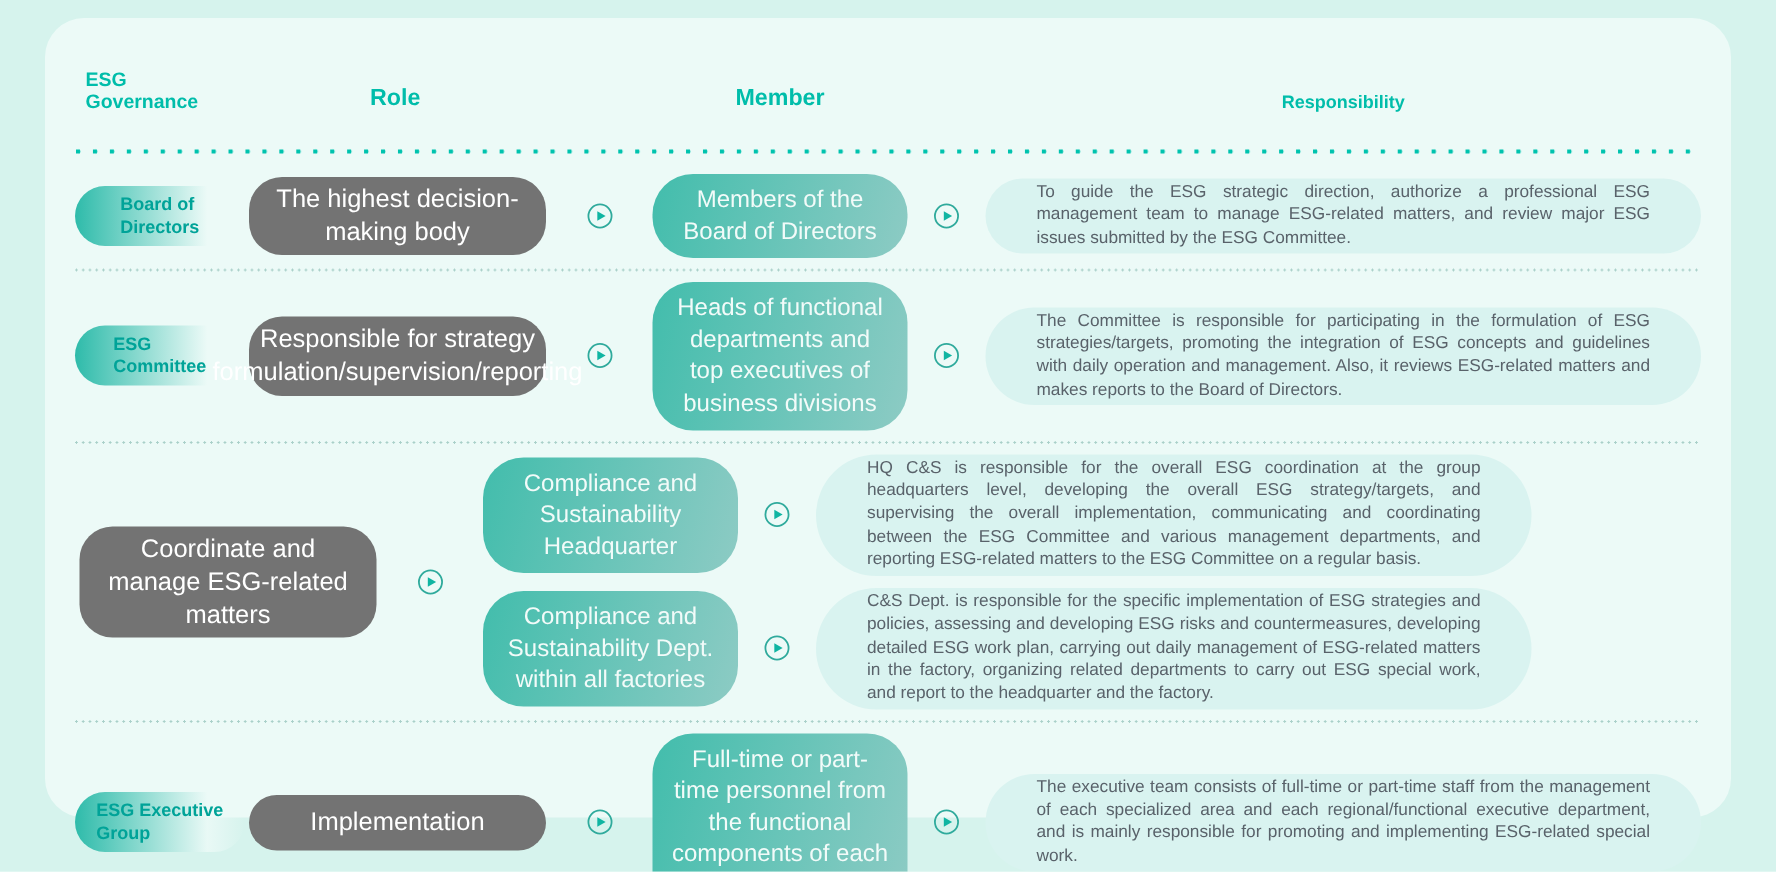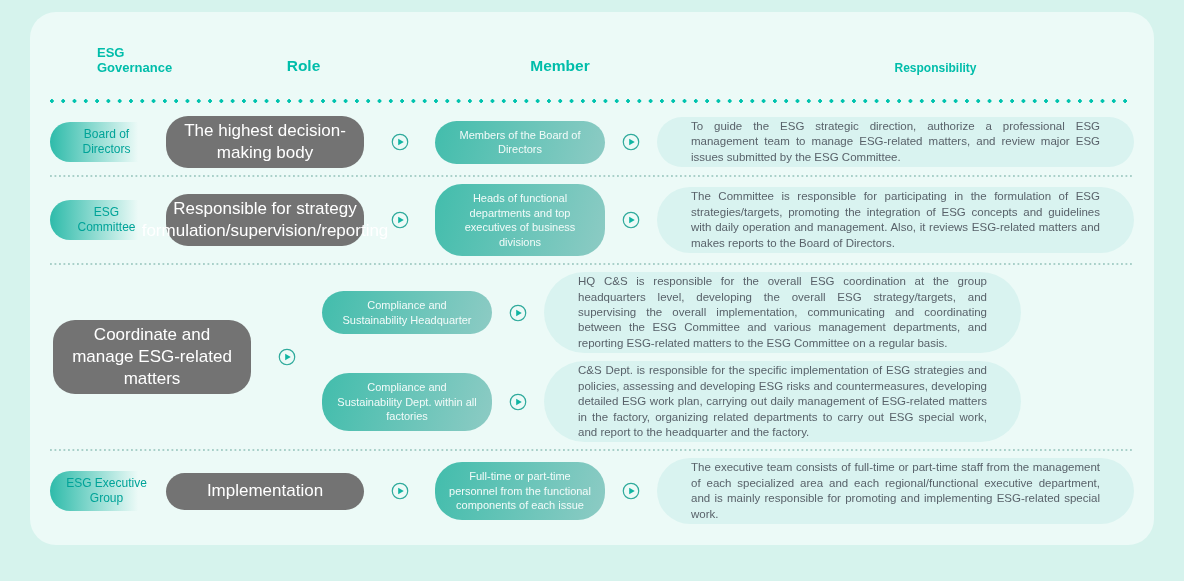--- a/index.html
+++ b/index.html
@@ -8,21 +8,21 @@
     background:#d6f3ed;
     font-family:"Liberation Sans", sans-serif;
     position:relative;overflow:hidden;
   }
   .card{
     position:absolute;left:30px;top:12px;width:1124px;height:533px;
     background:#ecfaf7;border-radius:26px;
     box-sizing:border-box;padding:33px 20px 0 20px;
   }
   
-  .hdr{display:flex;align-items:flex-end;width:1084px;margin-left:40px;}
+  .hdr{display:flex;align-items:flex-end;width:1084px;}
   .hdr .h{color:#00bdaa;font-weight:bold;}
   .h-gov{width:113px;font-size:13px;padding-left:7px;box-sizing:border-box;}
   .h-role{width:201px;font-size:15.5px;text-align:center;}
   .h-sp1{width:71px;}
   .h-mem{width:170px;font-size:15.5px;text-align:center;}
   .h-sp2{width:52px;}
   .h-resp{width:477px;font-size:12px;text-align:center;}
   .dotline{
     margin-top:24px;height:4px;width:1084px;
     background-image:radial-gradient(circle 1.7px at 2px 2px,#00c3ae 98%,transparent 100%);
@@ -34,39 +34,39 @@
   .sep{
     height:2px;width:1084px;margin:2px 0;
     background-image:radial-gradient(circle 0.9px at 1px 1px,#a9d0c9 98%,transparent 100%);
     background-size:4.5px 2px;background-repeat:repeat-x;
   }
   .cell-gov{width:113px;flex:0 0 auto;}
   .gov-pill{
     min-height:40px;border-radius:22px;
     background:linear-gradient(90deg,#2ebbaa 0%,rgba(236,250,247,0.85) 78%,rgba(236,250,247,0) 100%);
     display:flex;align-items:center;justify-content:center;
-    color:#00a398;font-weight:normal;font-size:12px;line-height:1.3;
-    text-align:center;white-space:pre-line;padding:3px 2px;box-sizing:border-box;
+    color:#00a398;font-weight:bold;font-size:12px;line-height:1.3;
+    text-align:left;white-space:pre-line;padding:3px 2px;box-sizing:border-box;
   }
   .cell-role{width:198px;flex:0 0 auto;margin-left:3px;}
   .role-pill{
     min-height:37px;border-radius:22px;background:#737373;
     display:flex;align-items:center;justify-content:center;
     color:#ffffff;font-size:17px;line-height:1.3;text-align:center;
     padding:4px 14px;box-sizing:border-box;
   }
   .cell-play1{width:71px;flex:0 0 auto;display:flex;align-items:center;justify-content:center;}
   .members{flex:1 1 auto;display:flex;flex-direction:column;gap:8px;}
   .subrow{display:flex;align-items:center;}
   .cell-mem{width:170px;flex:0 0 auto;}
   .mem-pill{
     min-height:38px;border-radius:27px;
     background:linear-gradient(105deg,#42bdac 0%,#8dcbc4 100%);
     display:flex;align-items:center;justify-content:center;
-    color:#f2fbf9;font-size:11px;line-height:1.32;text-align:center;
+    color:#f2fbf9;font-size:16px;line-height:1.32;text-align:center;
     padding:7px 12px;box-sizing:border-box;
   }
   .cell-play2{width:52px;flex:0 0 auto;display:flex;align-items:center;justify-content:center;}
   .cell-resp{width:477px;flex:0 0 auto;}
   .resp-pill{
     border-radius:42px;background:#d9f3f0;
     color:#59626a;font-size:11.5px;line-height:1.34;text-align:justify;
     padding:2px 34px;box-sizing:border-box;
   }
   .play{width:18px;height:18px;display:block;}

